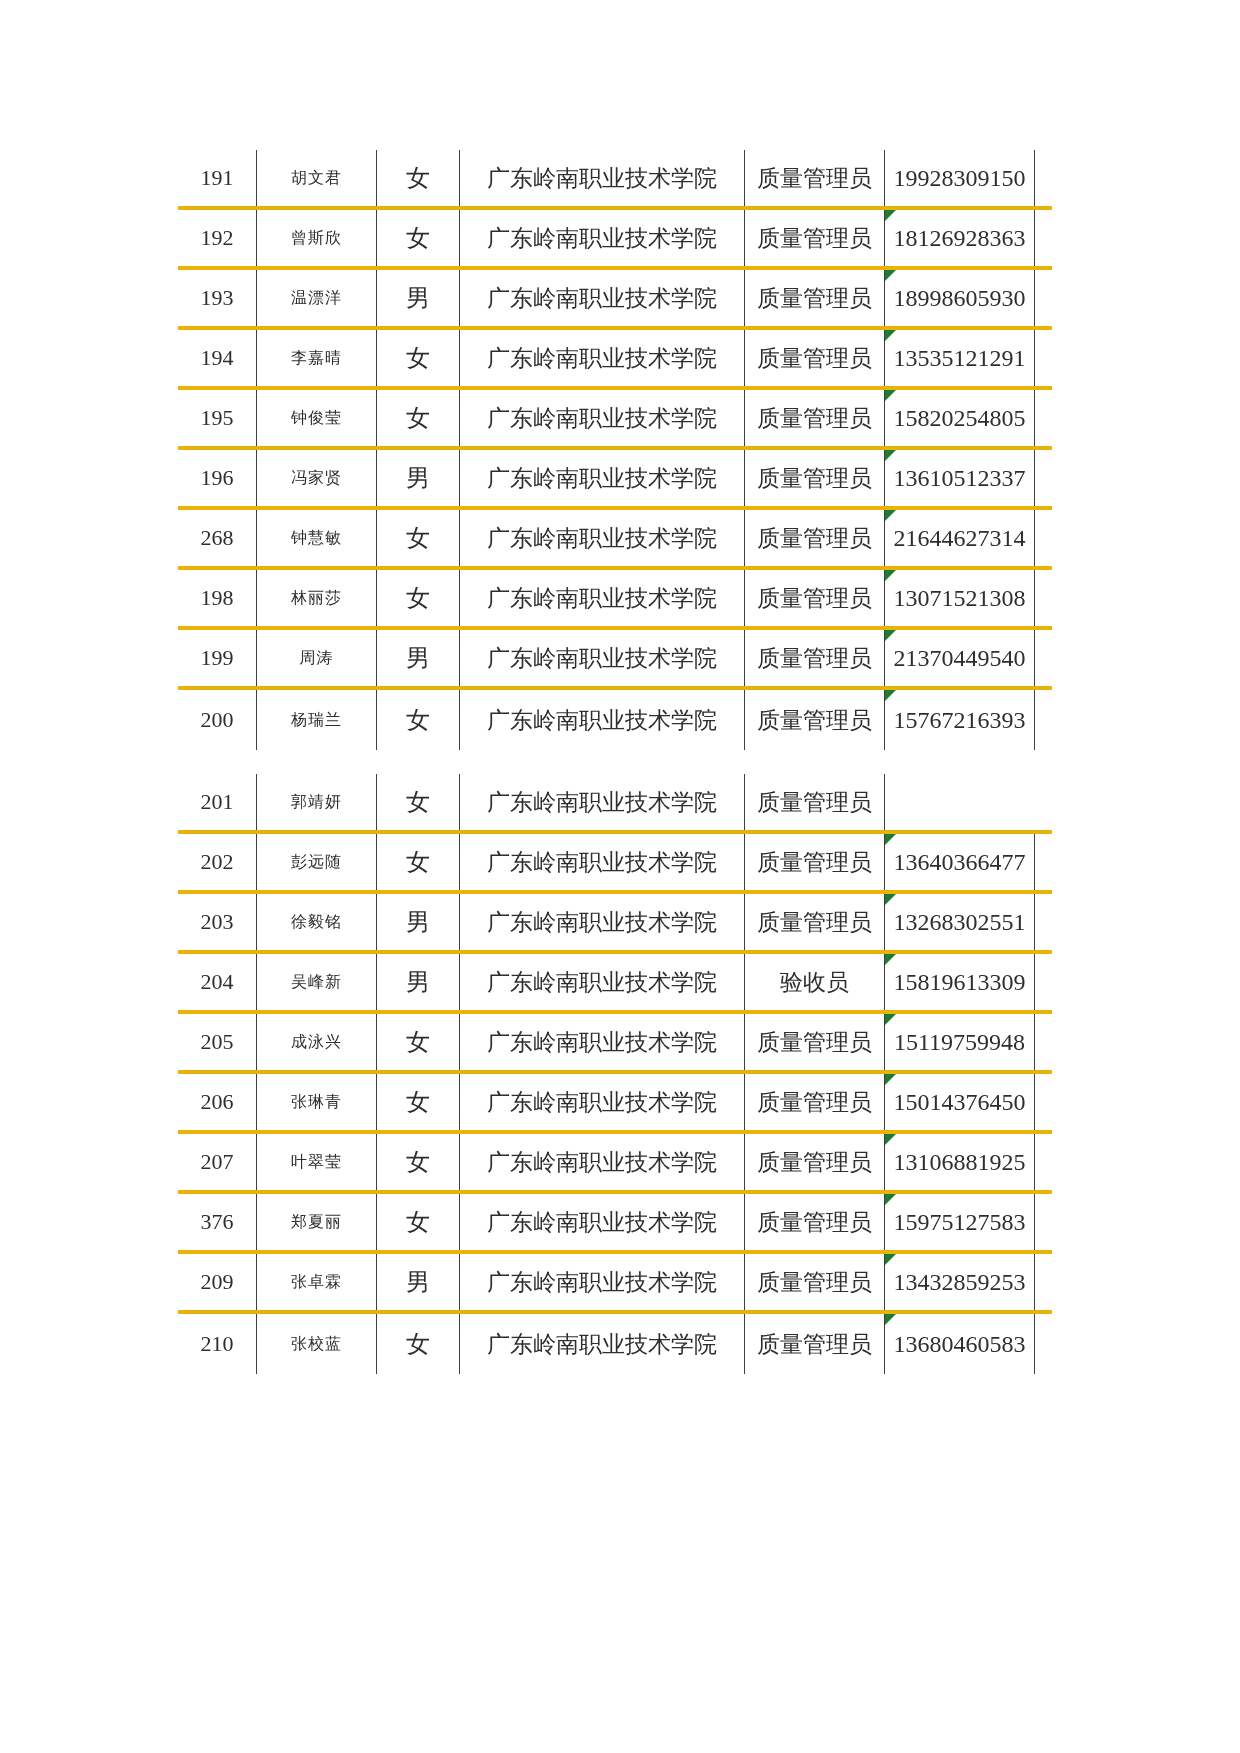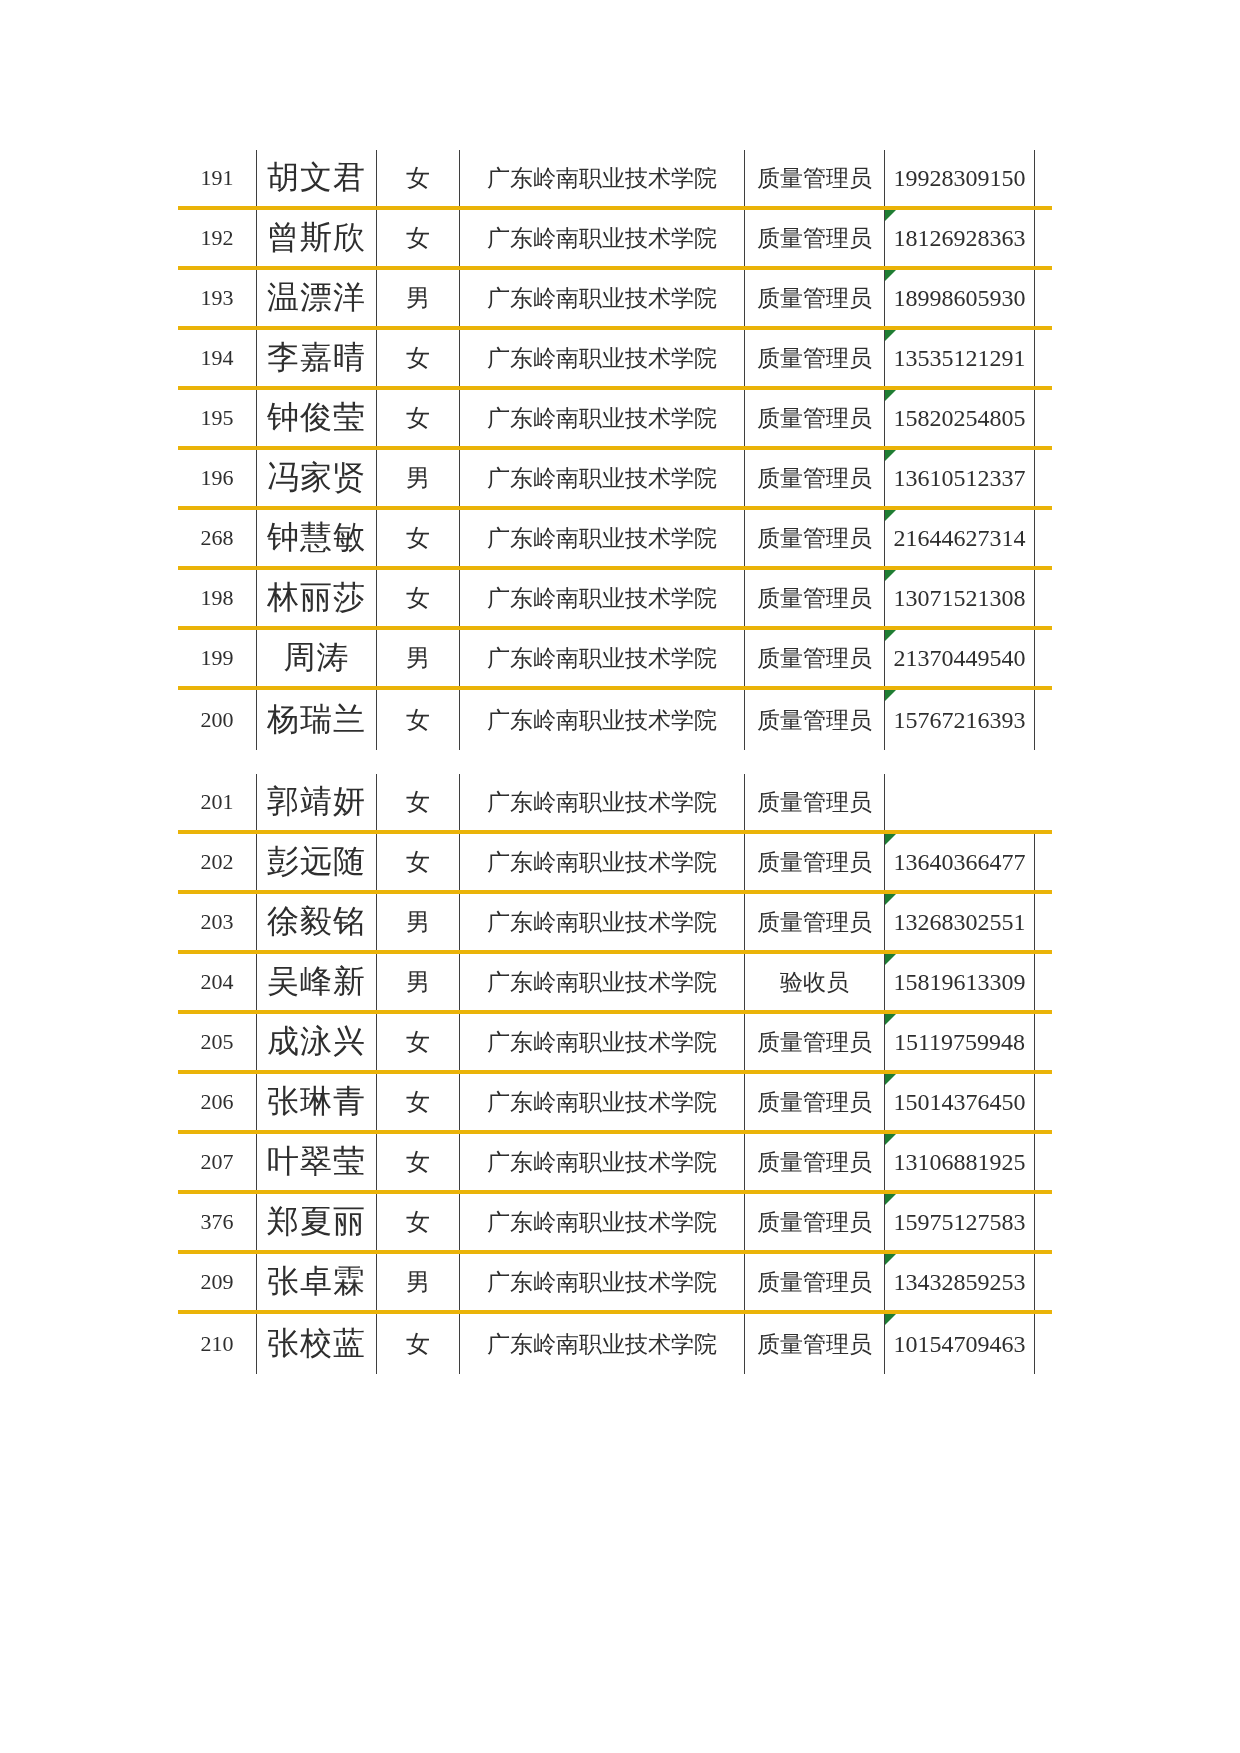--- a/index.html
+++ b/index.html
@@ -23,21 +23,21 @@
   .row:last-child { border-bottom:none; }
   .cell {
     box-sizing:border-box;
     border-right:1px solid #3f3f3f;
     display:flex; align-items:center; justify-content:center;
     color:#2e2e2e;
     white-space:nowrap;
     overflow:hidden;
   }
   .c-no     { width:79px;  font-size:22px; }
-  .c-name   { width:120px; font-size:32px; letter-spacing:1px;text-align:center; }
+  .c-name   { width:120px; font-size:16px; letter-spacing:1px;text-align:center; }
   .c-gender { width:83px;  font-size:24px; }
   .c-inst   { width:285px; font-size:23px; }
   .c-role   { width:140px; font-size:23px; }
   .c-phone  { width:150px; font-size:24px; position:relative;font-family:Liberation Serif, serif; }
   .c-stub   { width:17px; border-right:none; }
   .tri {
     position:absolute; top:0; left:0;
     width:0; height:0;
     border-top:11px solid #1f7d33;
     border-right:11px solid transparent;
@@ -275,18 +275,18 @@
     <div class="cell c-stub"></div>
   </div>
       <div class="row">
     <div class="cell c-no">210</div>
     <div class="cell c-name">张校蓝</div>
     <div class="cell c-gender">女</div>
     <div class="cell c-inst">广东岭南职业技术学院</div>
     <div class="cell c-role">质量管理员</div>
     <div class="cell c-phone">
       <span class="tri"></span>
-      <span>10154709463</span>
+      <span>13680460583</span>
     </div>
     <div class="cell c-stub"></div>
   </div>
     </section>
 </div>
 
 </body></html>

